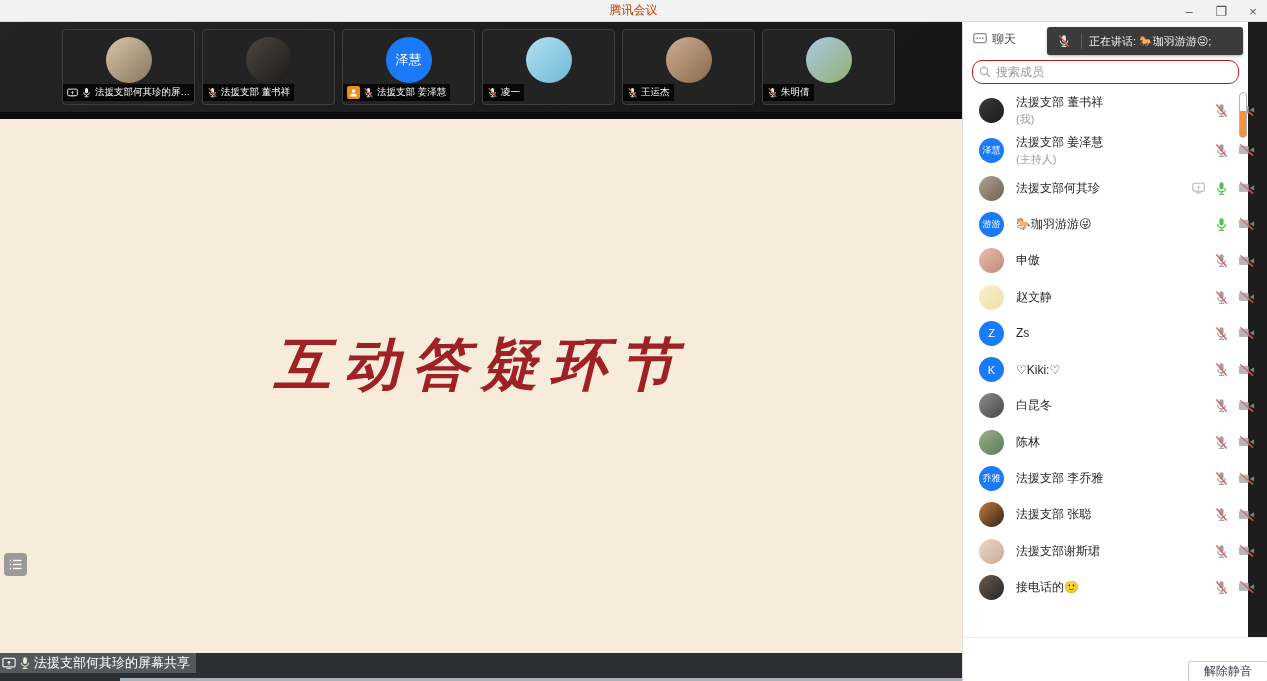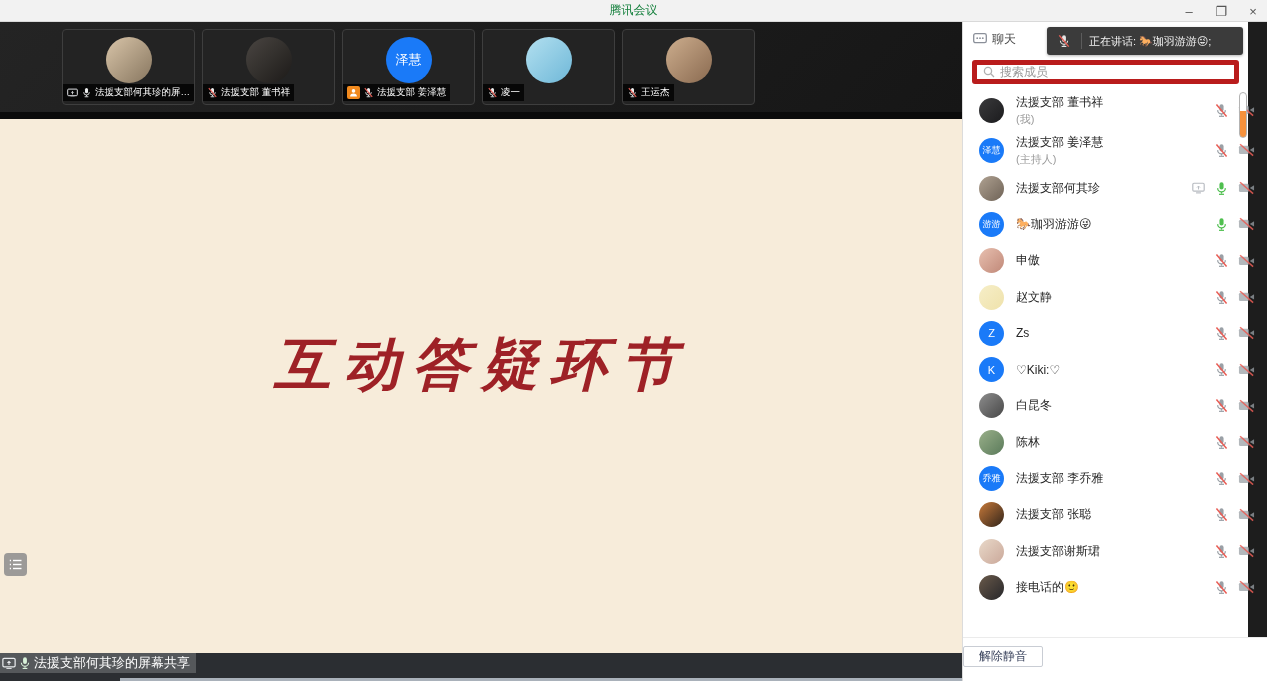--- a/index.html
+++ b/index.html
@@ -4,21 +4,21 @@
 <style>
   * { margin:0; padding:0; box-sizing:border-box; }
   html,body { width:1267px; height:681px; overflow:hidden; background:#000;
     font-family:"Liberation Sans","DejaVu Sans",sans-serif; }
   .window { position:relative; width:1267px; height:681px; background:#1d1d1d; }
 
   
   .titlebar { position:absolute; left:0; top:0; width:1267px; height:22px;
     background:#f2f2f2; display:flex; align-items:center; justify-content:center;
     border-bottom:1px solid #d9d9d9; }
-  .titlebar-title { font-size:12px; color:#15803d; }
+  .titlebar-title { font-size:12px; color:#c2410c; }
   .win-controls { position:absolute; right:6px; top:0; height:22px; display:flex; align-items:center; gap:16px; }
   .win-btn { width:16px; height:16px; display:flex; align-items:center; justify-content:center;
     color:#555; font-size:13px; cursor:pointer; line-height:1; }
 
   
   .stage { position:absolute; left:0; top:22px; width:962px; height:659px;
     display:flex; flex-direction:column; }
   .thumbstrip { height:90px; background:linear-gradient(135deg,#242424,#161616);
     display:flex; align-items:center; padding-left:62px; gap:7px; }
   .thumb { position:relative; width:133px; height:76px; background:#232323;
@@ -56,43 +56,43 @@
   .chat-tab { display:flex; align-items:center; gap:5px; color:#4a4a4a; font-size:12px; cursor:pointer; }
   .menu-btn { position:absolute; right:8px; top:9px; cursor:pointer; }
 
   .speaking-toast { position:absolute; left:84px; top:5px; width:196px; height:28px;
     background:#3b3b3b; border-radius:3px; display:flex; align-items:center; z-index:5;
     box-shadow:0 1px 3px rgba(0,0,0,0.3);text-align:center; }
   .toast-mic { width:34px; display:flex; align-items:center; justify-content:center; }
   .toast-div { width:1px; height:16px; background:#5c5c5c; }
   .toast-text { color:#f2f2f2; font-size:11px; padding:0 7px; white-space:nowrap; overflow:hidden; }
 
-  .search-wrap { margin:4px 9px 0 9px; height:24px; border:5px solid #b91c1c; border-radius:3px;
+  .search-wrap { margin:4px 9px 0 9px; height:24px; border:1px solid #b91c1c; border-radius:10px;
     display:flex; align-items:center; padding:0 6px; gap:5px; background:#fff; }
   .search-input { border:none; outline:none; flex:1; font-size:12px; color:#333; background:transparent; }
   .search-input::placeholder { color:#9a9a9a; }
 
   .participants { position:absolute; left:0; top:68px; width:305px; height:569px; overflow:hidden; }
   .prow { display:flex; align-items:center; height:36.3px; padding:0 13px 0 16px; }
   .prow.two-line { height:40px; }
   .pavatar { width:25px; height:25px; border-radius:50%; flex:0 0 auto;
     display:flex; align-items:center; justify-content:center; color:#fff; font-size:9px; }
   .pavatar.sm-text { font-size:11px; }
   .pname-wrap { margin-left:12px; flex:1; min-width:0; }
   .pname { font-size:12px; color:#262626; white-space:nowrap; overflow:hidden; text-overflow:ellipsis; }
   .psub { font-size:11px; color:#9a9a9a; margin-top:1px; }
   .picons { display:flex; align-items:center; gap:9px; flex:0 0 auto; }
 
   .scroll-thumb { position:absolute; right:1px; top:70px; width:8px; height:46px;
     border:1px solid #b3b3b3; border-radius:4px;
     background:linear-gradient(#ffffff 0 42%, #f6913c 42% 100%); z-index:4; cursor:pointer; }
 
   .sidebar-footer { position:absolute; left:0; bottom:0; width:305px; height:44px;
-    border-top:1px solid #ebebeb; display:flex; justify-content:flex-start; align-items:flex-start;
-    padding-top:8px; background:#fff; }
+    border-top:1px solid #ebebeb; display:flex; justify-content:flex-end; align-items:flex-start;
+    padding-top:23px; background:#fff; }
   .unmute-btn { width:80px; height:21px; background:#fff; border:1px solid #c9cdd4;
     border-radius:2px; color:#39425c; font-size:12px; cursor:pointer;
     font-family:"Liberation Sans","DejaVu Sans",sans-serif; }
 </style>
 </head>
 <body>
 
 <div class="window">
 
   <div class="titlebar">
@@ -184,20 +184,35 @@
             <span class="ic">
               <svg width="11" height="11" viewBox="0 0 16 16">
     <rect x="5.8" y="1.4" width="4.4" height="7.6" rx="2.2" fill="#eceeee"></rect>
     <path d="M3.9 7.6 a4.1 4.1 0 0 0 8.2 0" fill="none" stroke="#eceeee" stroke-width="1.3"></path>
     <line x1="8" y1="11.7" x2="8" y2="13.5" stroke="#eceeee" stroke-width="1.3"></line>
     <line x1="5.3" y1="14.2" x2="10.7" y2="14.2" stroke="#eceeee" stroke-width="1.3"></line>
     <line x1="2.6" y1="1.6" x2="13.4" y2="14.4" stroke="#e95d55" stroke-width="1.6"></line>
               </svg>
             </span>
             <span class="tlabel-text">王运杰</span>
+          </div>
+        </div>
+        <div class="thumb">
+          <div class="thumb-avatar" style="background: linear-gradient(135deg, rgb(170, 201, 226), rgb(147, 176, 117));"></div>
+          <div class="thumb-label">
+            <span class="ic">
+              <svg width="11" height="11" viewBox="0 0 16 16">
+    <rect x="5.8" y="1.4" width="4.4" height="7.6" rx="2.2" fill="#eceeee"></rect>
+    <path d="M3.9 7.6 a4.1 4.1 0 0 0 8.2 0" fill="none" stroke="#eceeee" stroke-width="1.3"></path>
+    <line x1="8" y1="11.7" x2="8" y2="13.5" stroke="#eceeee" stroke-width="1.3"></line>
+    <line x1="5.3" y1="14.2" x2="10.7" y2="14.2" stroke="#eceeee" stroke-width="1.3"></line>
+    <line x1="2.6" y1="1.6" x2="13.4" y2="14.4" stroke="#e95d55" stroke-width="1.6"></line>
+              </svg>
+            </span>
+            <span class="tlabel-text">朱明倩</span>
           </div>
         </div>
       </div>
 
     <div class="share-area">
       <div class="share-title">互动答疑环节</div>
       <button class="float-list-btn">
         <span class="ic">
           <svg width="13" height="11" viewBox="0 0 13 11">
             <g stroke="#fff" stroke-width="1.4">

